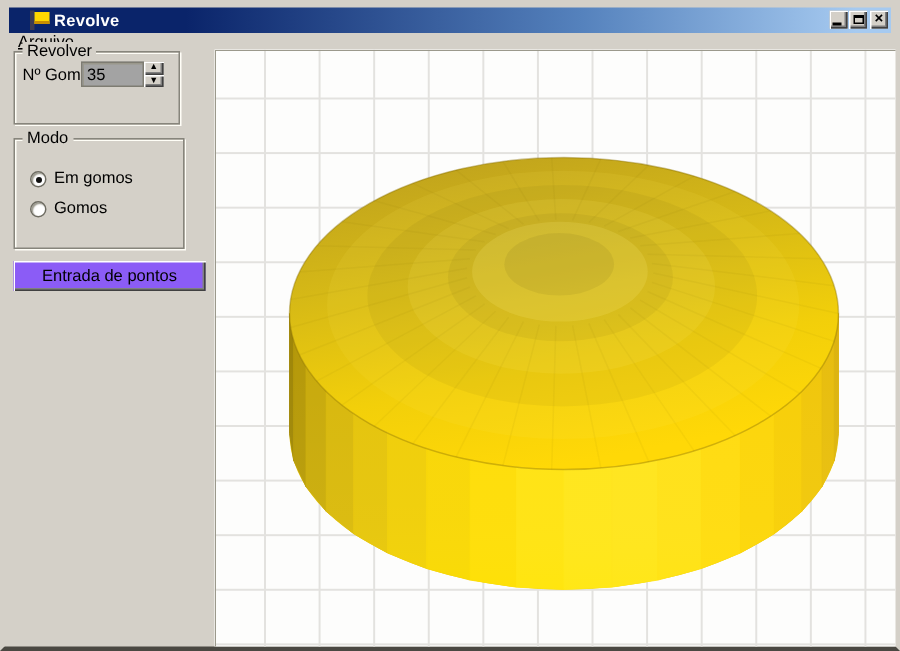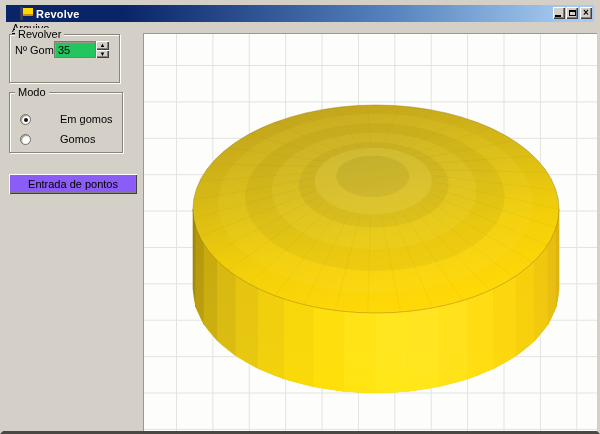--- a/index.html
+++ b/index.html
@@ -22,33 +22,33 @@
   .glyph-min { position:absolute; left:2px; bottom:2px; width:6px; height:2px; background:#000; }
   .glyph-max { width:7px; height:6px; border:1px solid #000; border-top:2px solid #000; }
   .glyph-close { font-size:10px; font-weight:bold; color:#000; line-height:10px; }
   .menubar { position:absolute; left:3px; right:3px; top:19px; height:12px; background:#d4d0c8;
              font-size:11px; display:flex; align-items:center; }
   .menu-item { padding:0 6px; height:12px; line-height:12px; }
   .sidebar { position:absolute; left:3px; top:31px; width:137px; bottom:3px; background:#d4d0c8; }
   .group { position:absolute; border:1px solid #87857c;
            box-shadow: inset 1px 1px 0 #fffef7, 1px 1px 0 #fffef7; padding-left: 18px; }
   .group-revolver { left:3px; top:0px; width:111px; height:49px; }
-  .group-modo { left:3px; top:58px; width:114px; height:61px; }
+  .group-modo { left:3px; top:58px; width:114px; height:74px; }
   .legend { position:absolute; top:-7px; left:5px; background:#d4d0c8; padding:0 3px;
             font-size:11px; line-height:13px; }
   .fieldrow { position:absolute; left:0; width:100%; height:17px; }
   .fieldrow .flabel { position:absolute; left:5px; top:3px; font-size:11px; }
-  .editbox { position:absolute; left:44px; width:42px; height:17px; background:#22c55e; border:1px solid #7e7c72;
+  .editbox { position:absolute; left:44px; width:42px; height:17px; background:#a3a3a3; border:1px solid #7e7c72;
              box-shadow: inset 1px 1px 0 #9a988c; font-family:"Liberation Sans",sans-serif;
              font-size:11px; padding:0 0 0 3px; outline:none; }
   .spinner { position:absolute; left:86px; width:13px; height:17px; display:flex; flex-direction:column; }
   .spinbtn { flex:1; background:#d4d0c8; position:relative;
     box-shadow: inset 1px 1px 0 #ffffff, inset -1px -1px 0 #404040, inset -2px -2px 0 #808080;
     display:flex; align-items:center; justify-content:center; font-size:6px; line-height:6px; color:#000; }
-  .radio-row { position:absolute; left:10px; height:12px; display:flex; align-items:center; cursor:default;gap:24px; }
+  .radio-row { position:absolute; left:10px; height:12px; display:flex; align-items:center; cursor:default; }
   .radio-circle { width:11px; height:11px; border-radius:50%; background:#fff; border:1px solid #6e6c62;
     box-shadow: inset 1px 1px 1px #9a988c; margin-right:5px; position:relative; }
   .radio-circle.checked::after { content:""; position:absolute; left:3px; top:3px; width:4px; height:4px;
     border-radius:50%; background:#111; }
   .radio-label { font-size:11px; }
   .pushbtn { position:absolute; left:3px; width:128px; height:20px; background:#8b5cf6;
     box-shadow: inset 1px 1px 0 #ffffff, inset -1px -1px 0 #404040, inset -2px -2px 0 #808080;
     font-size:11px; display:flex; align-items:center; justify-content:center;
     font-family:"Liberation Sans",sans-serif; }
   .canvas { position:absolute; left:140px; top:30px; width:457px; height:401px; background:#fdfdfc;

